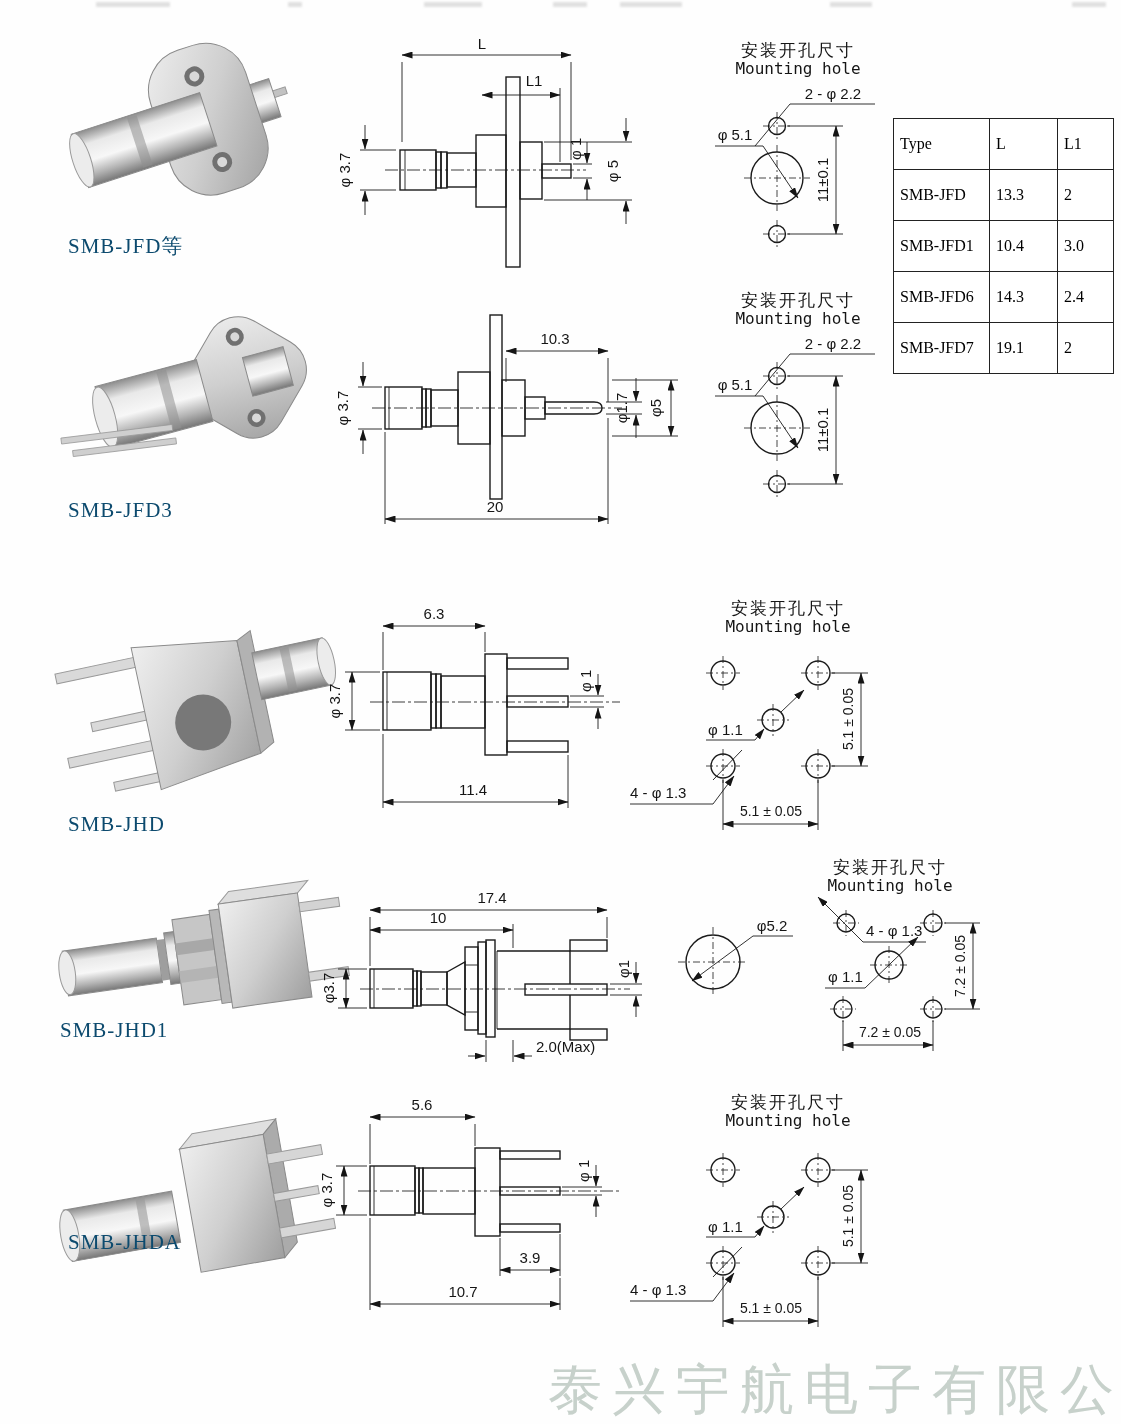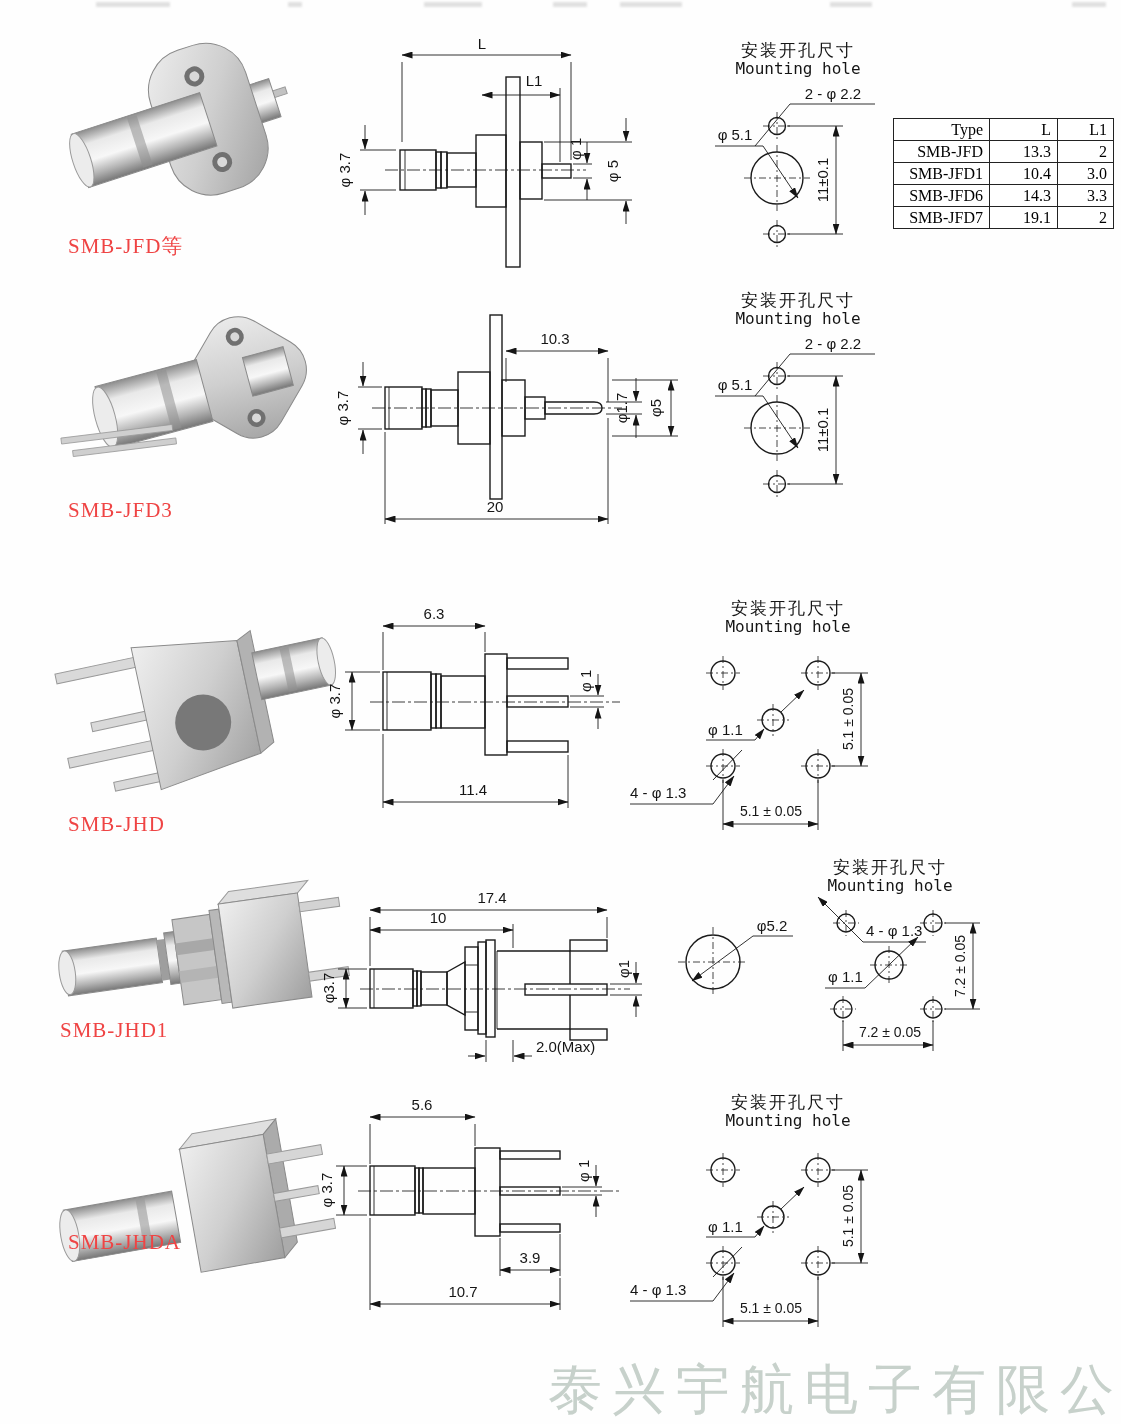--- a/index.html
+++ b/index.html
@@ -1,39 +1,39 @@
 <!DOCTYPE html>
 <html><head>
 <meta charset="utf-8">
 <style>
   *{margin:0;padding:0;box-sizing:border-box}
   body{background:#e9e9e9}
   .page{position:relative;width:1121px;height:1424px;background:#fefefe;overflow:hidden;
         font-family:"Liberation Sans",sans-serif}
   .abs{position:absolute}
   .layer2{z-index:2}
-  .model-label{font:400 21px "Liberation Serif",serif;letter-spacing:1px;color:#ef4444}
+  .model-label{font:400 21px "Liberation Serif",serif;letter-spacing:1px;color:#0c4a6e}
   .section-title{font:700 27px "DejaVu Sans",sans-serif;color:#000;letter-spacing:3px}
   .wm-center{color:rgba(85,85,190,0.16);font:700 250px "DejaVu Serif",serif;
              letter-spacing:45px;line-height:1;z-index:1;white-space:nowrap}
   .wm-bottom{color:#c7d1cb;font:400 54px "Liberation Serif",serif;letter-spacing:10px;z-index:1;white-space:nowrap}
   svg{display:block;overflow:visible}
   svg .ln{stroke:#1b1b1b;stroke-width:1.4;fill:none}
   svg .thin{stroke:#1b1b1b;stroke-width:.9;fill:none}
   svg .dim{stroke:#1b1b1b;stroke-width:.9;fill:none}
   svg .cl{stroke:#1b1b1b;stroke-width:.85;fill:none;stroke-dasharray:13 3 3 3}
   svg .ch{stroke:#1b1b1b;stroke-width:.8;fill:none;stroke-dasharray:7 3 2 3}
   svg text{fill:#151515}
   .dt{font:15px "Liberation Sans",sans-serif}
   .dts{font:14px "Liberation Sans",sans-serif}
   .mtc{font:17px "DejaVu Sans",sans-serif;letter-spacing:2px}
   .mte{font:16px "DejaVu Sans Mono",monospace}
   .spec{border-collapse:collapse;background:#fff}
-  .spec td,.spec th{border:1.6px solid #222;text-align:right;
-      font:16px "Liberation Serif",serif;font-weight:400;padding:1px 6px;height:22px;min-width:56px}
+  .spec td,.spec th{border:1.6px solid #222;text-align:left;
+      font:16px "Liberation Serif",serif;font-weight:400;padding:16px 6px;height:22px;min-width:56px}
   .frag{position:absolute;top:2px;height:5px;background:#c4c4c4;opacity:.5;filter:blur(1px)}
 </style>
 </head>
 <body>
 
 <div class="page">
 
   <svg width="0" height="0" class="abs" aria-hidden="true">
     <defs>
       <marker id="arr" viewBox="0 0 11 7" refX="10.5" refY="3.5" markerWidth="11" markerHeight="7" orient="auto-start-reverse" markerUnits="userSpaceOnUse">
@@ -154,21 +154,21 @@
       <td>2</td>
     </tr>
     <tr>
       <td>SMB-JFD1</td>
       <td>10.4</td>
       <td>3.0</td>
     </tr>
     <tr>
       <td>SMB-JFD6</td>
       <td>14.3</td>
-      <td>3.3</td>
+      <td>2.4</td>
     </tr>
     <tr>
       <td>SMB-JFD7</td>
       <td>19.1</td>
       <td>2</td>
     </tr>
   </tbody>
     </table>
 
   <svg class="abs layer2" style="left:45px;top:295px" width="270" height="205" viewBox="0 0 270 205">

